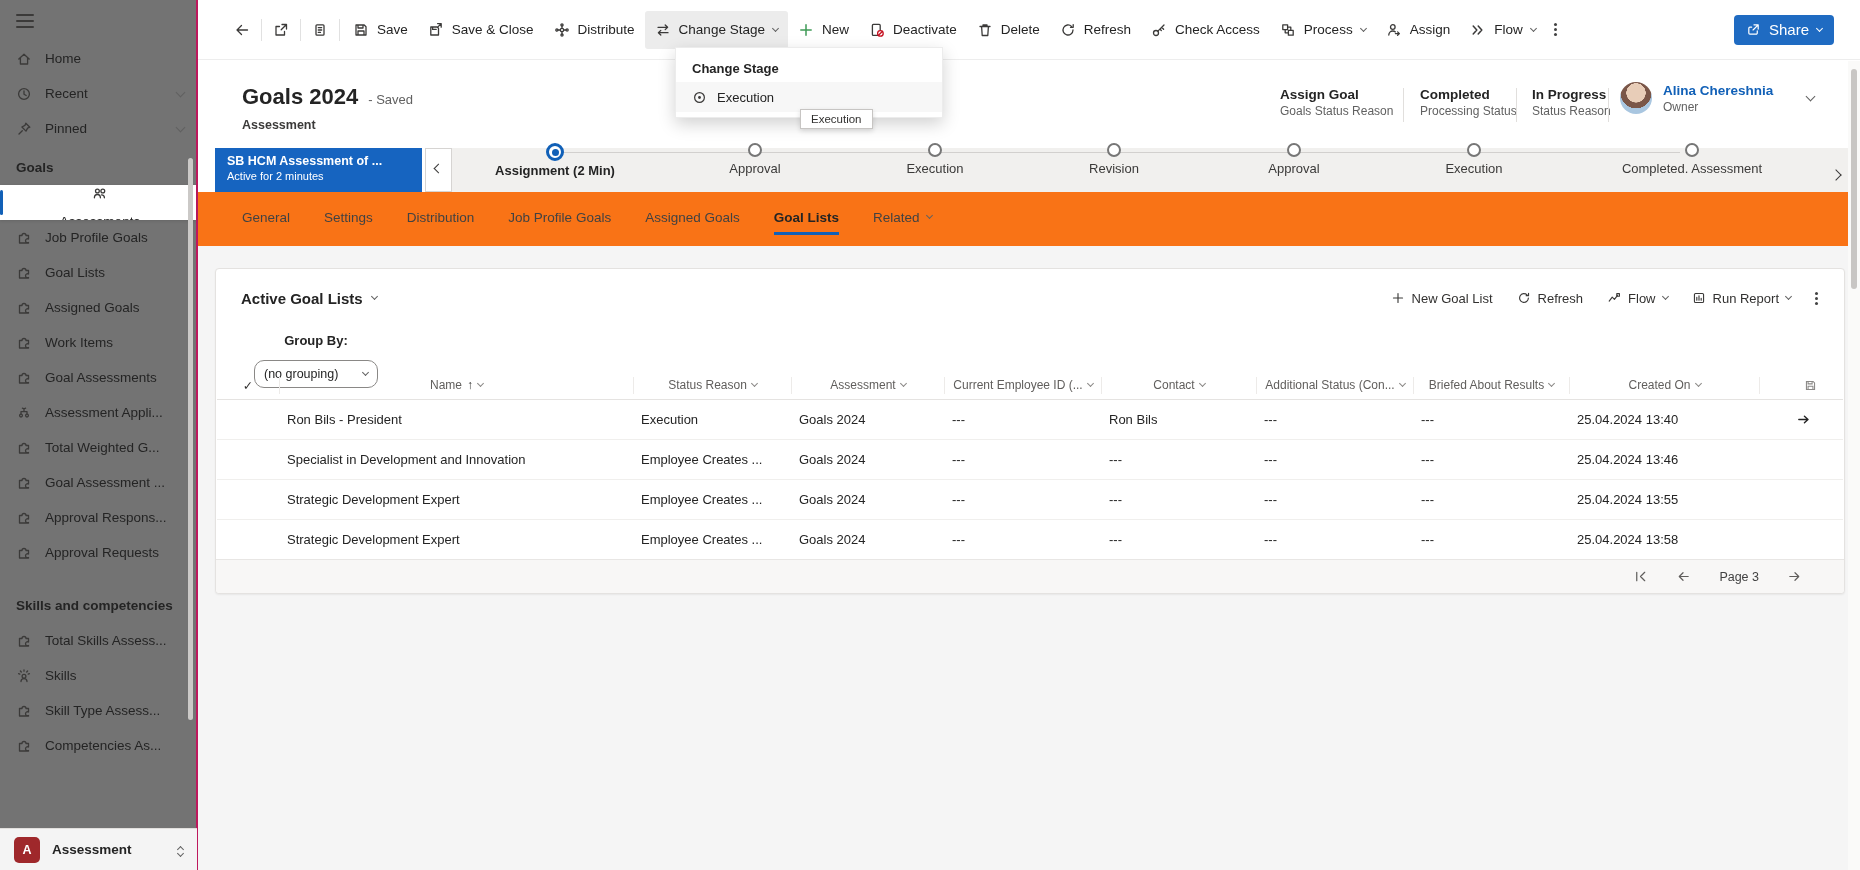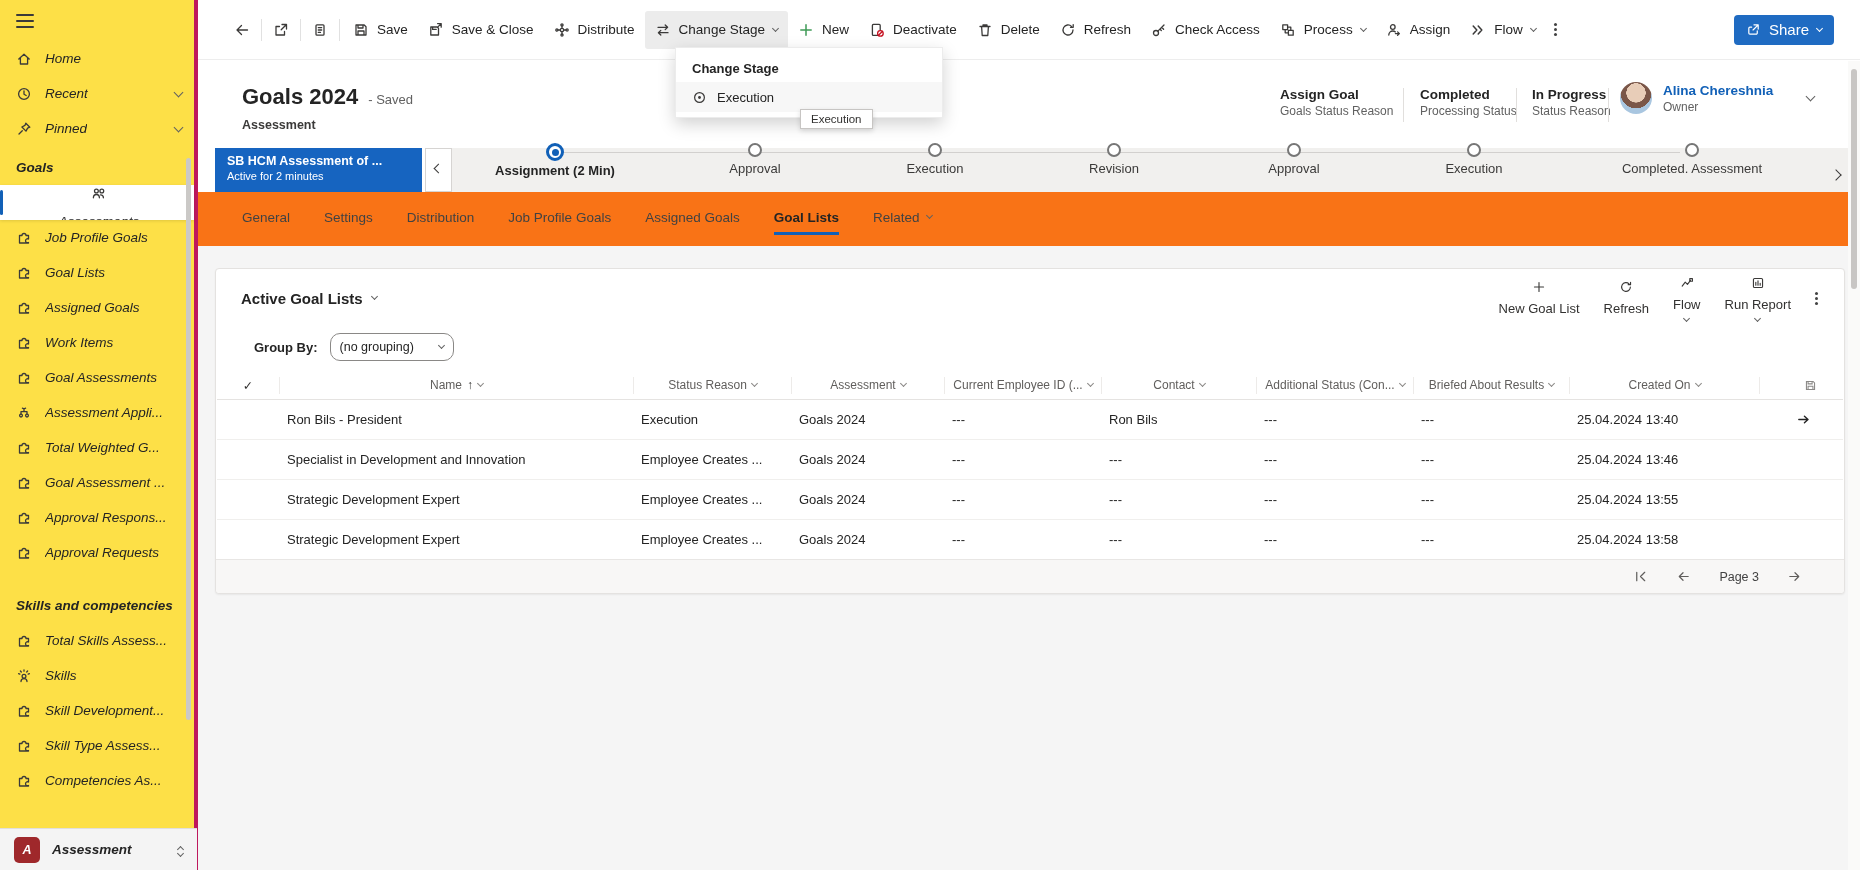--- a/index.html
+++ b/index.html
@@ -13,21 +13,21 @@
   
   .cv { display:inline-block; width:7px; height:7px; border-right:1.4px solid #616161; border-bottom:1.4px solid #616161; transform:rotate(45deg); margin-top:-3px; }
   .cv.sm { width:5px; height:5px; }
   .cv-r { transform:rotate(-45deg); }
   .cv-l { transform:rotate(135deg); }
   .cv-u { transform:rotate(-135deg); margin-top:3px; }
 
   .dots-v { width:3px; height:3px; border-radius:50%; background:#424242; box-shadow:0 -5px 0 #424242,0 5px 0 #424242; }
 
   
-  .sidebar { position:absolute; left:0; top:0; width:198px; height:870px; background:#fde047; border-right:4px solid #be185d;font-style:italic; }
+  .sidebar { position:absolute; left:0; top:0; width:198px; height:870px; background:#737373; border-right:2px solid #be185d; }
   .hamburger { position:absolute; left:16px; top:14px; width:18px; height:14px; cursor:pointer; }
   .hamburger span { display:block; height:2px; background:#3b3a39; margin-bottom:4px; border-radius:1px; }
   .nav { position:absolute; top:41px; left:0; right:0; }
   .side-item { display:flex; align-items:center; gap:13px; height:35px; padding:0 12px 0 16px; font-size:13.5px; color:#242424; cursor:pointer; position:relative; }
   .side-item .lbl { white-space:nowrap; overflow:hidden; }
   .side-item .end { margin-left:auto; }
   .side-item.active { background:#fff; box-shadow:0 1px 3px rgba(0,0,0,.12);flex-direction:column; }
   .side-item.active::before { content:""; position:absolute; left:0; top:5px; bottom:5px; width:3px; background:#1160b7; border-radius:2px; }
   .side-header { font-weight:bold; font-size:13.5px; height:35px; display:flex; align-items:center; padding:0 16px; }
   .mt4 { margin-top:4px; } .mt18 { margin-top:18px; }
@@ -93,22 +93,22 @@
   .tabs { position:absolute; top:192px; left:0; right:0; height:54px; background:#f97316; display:flex; gap:34px; padding:10px 0 0 44px; font-size:13.5px; }
   .tab { height:33px; display:flex; align-items:center; gap:7px; color:#424242; border-bottom:3px solid transparent; cursor:pointer; }
   .tab.active { font-weight:bold; color:#242424; border-bottom-color:#1160b7; }
 
   
   .content { position:absolute; top:246px; left:0; right:0; bottom:0; background:#f5f5f5; }
   .card { position:absolute; left:17px; top:22px; width:1630px; height:326px; background:#fff; border:1px solid #e4e2e0; border-radius:4px; box-shadow:0 1px 2px rgba(0,0,0,.06); }
   .card-head { position:absolute; top:0; left:0; right:0; height:58px; display:flex; align-items:center; padding:0 26px 0 25px; }
   .view-title { display:flex; align-items:center; gap:9px; font-size:15px; font-weight:bold; cursor:pointer; }
   .card-actions { margin-left:auto; display:flex; align-items:center; gap:24px; font-size:13px; color:#323130; }
-  .ga { display:flex; align-items:center; gap:7px; cursor:pointer; white-space:nowrap;flex-direction:column; }
-  .groupby { position:absolute; top:64px; left:38px; display:flex; align-items:center; gap:12px; font-size:13px; }
+  .ga { display:flex; align-items:center; gap:7px; cursor:pointer; white-space:nowrap; }
+  .groupby { position:absolute; top:64px; left:38px; display:flex; align-items:center; gap:12px; font-size:13px;flex-direction:column; }
   .gb-label { font-weight:bold; }
   .gb-select { width:124px; height:28px; border:1px solid #8a8886; border-radius:10px; display:flex; align-items:center; gap:6px; padding:0 9px; font-size:12.5px; cursor:pointer; background:#fff; }
   .gb-select .cv { margin-left:auto; }
 
   .gridcols { display:grid; grid-template-columns:62px 354px 158px 153px 157px 155px 157px 156px 190px 1fr; }
   .thead { position:absolute; top:102px; left:1px; right:1px; height:29px; align-items:center; font-size:12px; color:#605e5c; border-bottom:1px solid #e5e3e1; }
   .th { display:flex; align-items:center; gap:5px; padding:0 8px; height:17px; border-left:1px solid #edebe9; white-space:nowrap; overflow:hidden; cursor:pointer;justify-content:center; }
   .th.first { border-left:none; justify-content:center; color:#323130; font-size:12.5px; }
   .th.last { border-left:1px solid #edebe9; justify-content:flex-end; padding-right:26px; }
   .th .cv { border-color:#8a8886; width:5px; height:5px; }
@@ -269,28 +269,20 @@
         <span class="lbl">Total Skills Assess...</span>
       </div>
       <div class="side-item">
         <span>
             <svg width="16" height="16" viewBox="0 0 16 16" class="ic">
               <circle cx="8" cy="8.3" r="1.9"></circle>
               <path d="M5 13.6c0-1.7 1.3-3 3-3s3 1.3 3 3M3.8 6.2l-1.2-.5M12.2 6.2l1.2-.5M5.3 4 4.4 3M10.7 4l.9-1M8 3.2V1.8"></path>
             </svg>
           </span>
         <span class="lbl">Skills</span>
-      </div>
-      <div class="side-item">
-        <span>
-            <svg width="16" height="16" viewBox="0 0 16 16" class="ic">
-              <path d="M6 5.5a2 2 0 1 1 4 0h2.5V9a2 2 0 1 0 0 3.5V13h-9V5.5z"></path>
-            </svg>
-          </span>
-        <span class="lbl">Skill Development...</span>
       </div>
       <div class="side-item">
         <span>
             <svg width="16" height="16" viewBox="0 0 16 16" class="ic">
               <path d="M6 5.5a2 2 0 1 1 4 0h2.5V9a2 2 0 1 0 0 3.5V13h-9V5.5z"></path>
             </svg>
           </span>
         <span class="lbl">Skill Type Assess...</span>
       </div>
       <div class="side-item">

